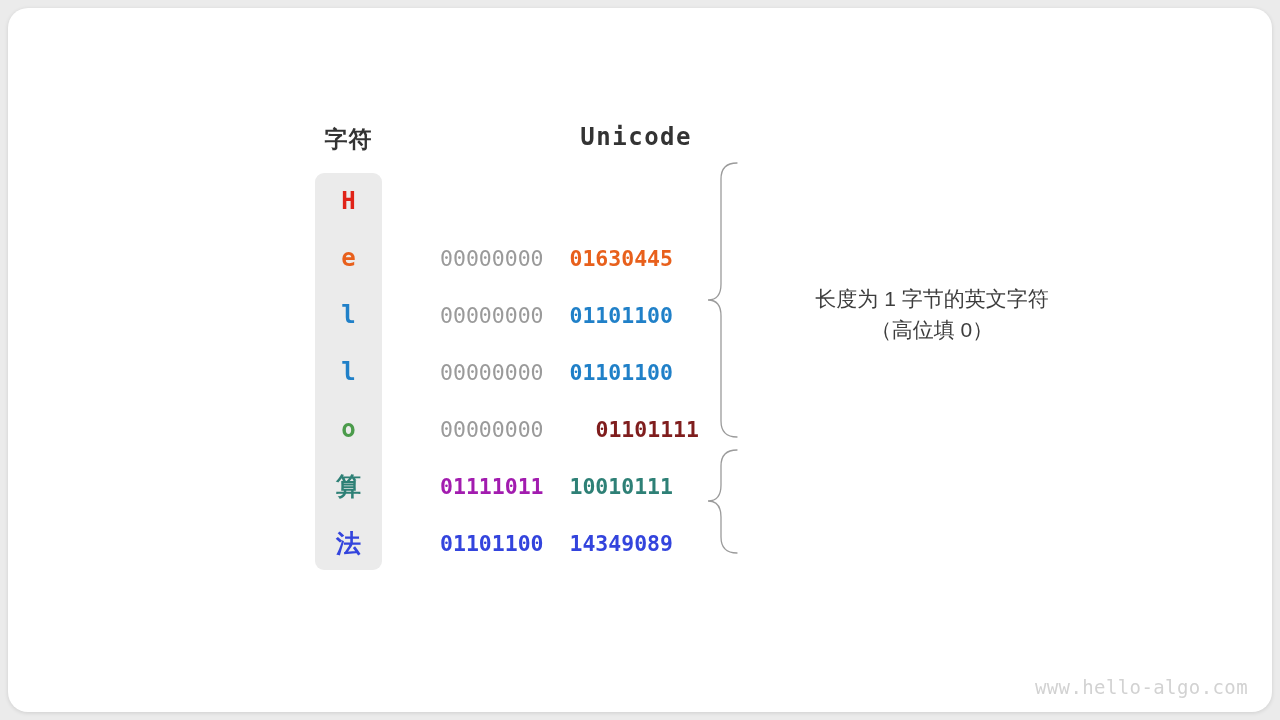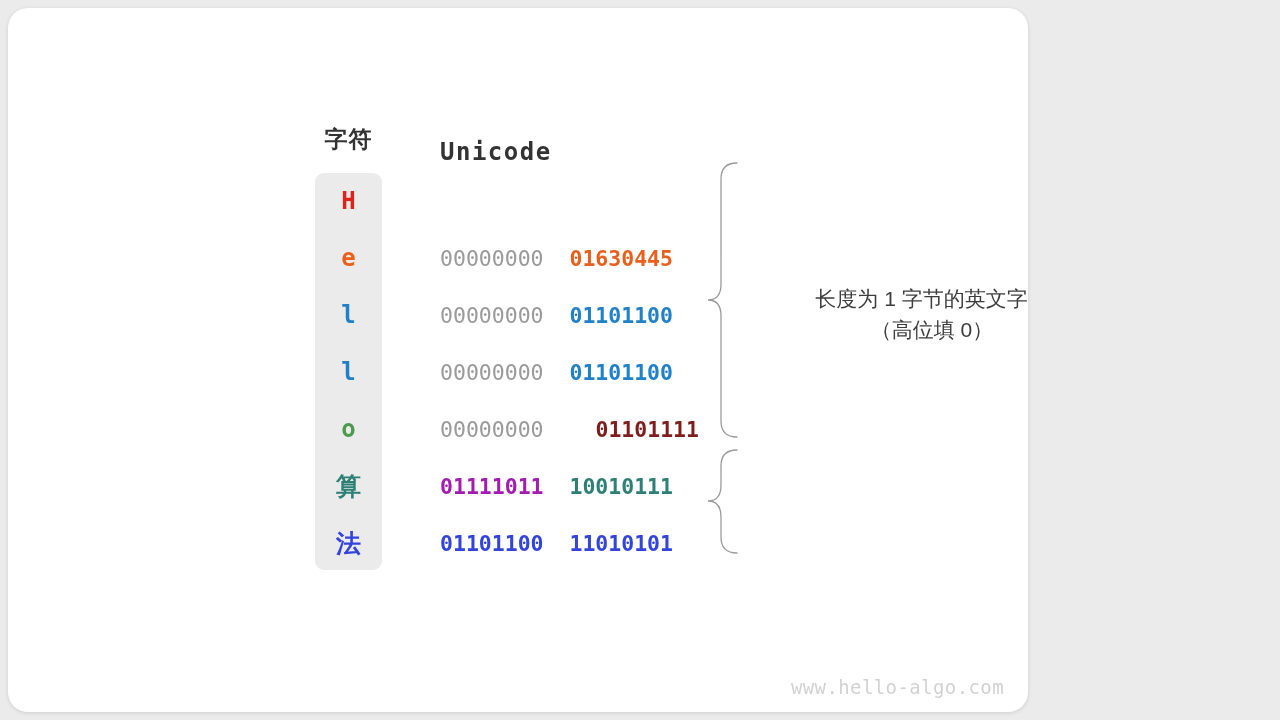--- a/index.html
+++ b/index.html
@@ -11,21 +11,21 @@
     height: 720px;
     background: #ebebeb;
     font-family: "Liberation Sans", "DejaVu Sans", sans-serif;
     overflow: hidden;
   }
 
   #card {
     position: absolute;
     left: 8px;
     top: 8px;
-    width: 1020px;
+    width: 1264px;
     height: 704px;
     background: #ffffff;
     border-radius: 20px;
     box-shadow: 0 1px 4px rgba(0,0,0,0.12);
     overflow: hidden;
   }
 
   
   .col-header {
     position: absolute;
@@ -36,23 +36,23 @@
   #hdr-char {
     left: 307px;
     top: 116px;
     width: 67px;
     text-align: center;
     font-size: 23px;
     letter-spacing: 1px;
   }
   #hdr-unicode {
     left: 432px;
-    top: 130px;
+    top: 115px;
     width: 252px;
-    text-align: left;
+    text-align: right;
     font-family: "DejaVu Sans Mono", "Liberation Mono", monospace;
     font-size: 24px;
     letter-spacing: 1.5px;
   }
 
   
   #char-panel {
     position: absolute;
     left: 307px;
     top: 165px;
@@ -173,21 +173,21 @@
       <div class="row" style="top: 393px;">
         <div class="char-cell latin" style="top: 0px; color: rgb(75, 155, 75);">o</div>
         <div class="bits-cell" style="top: 0px;"><span class="bits-hi">00000000</span>  <span class="bits-lo" style="color: #7f1d1d; margin-left: 26px;">01101111</span></div>
       </div>
       <div class="row" style="top: 450px;">
         <div class="char-cell" style="top: 0px; color: rgb(46, 128, 118);">算</div>
         <div class="bits-cell" style="top: 0px;"><span class="bits-hi" style="color: #a21caf; font-weight: bold;">01111011</span>  <span class="bits-lo" style="color: rgb(46, 128, 118);">10010111</span></div>
       </div>
       <div class="row" style="top: 507px;">
         <div class="char-cell" style="top: 0px; color: rgb(51, 68, 221);">法</div>
-        <div class="bits-cell" style="top: 0px;"><span class="bits-hi" style="color: rgb(51, 68, 221); font-weight: bold;">01101100</span>  <span class="bits-lo" style="color: rgb(51, 68, 221);">11010101</span></div>
+        <div class="bits-cell" style="top: 0px;"><span class="bits-hi" style="color: rgb(51, 68, 221); font-weight: bold;">01101100</span>  <span class="bits-lo" style="color: rgb(51, 68, 221);">14349089</span></div>
       </div>
     </div>
 
   <svg id="braces" viewBox="0 0 1264 704">
 
     <path d="M 729 155 Q 713 155 713 171 L 713 276 Q 713 292 700 292 Q 713 292 713 308 L 713 413 Q 713 429 729 429" fill="none" stroke="#9b9b9b" stroke-width="1.3" stroke-linecap="round"></path>
 
     <path d="M 729 442 Q 713 442 713 458 L 713 477 Q 713 493 700 493 Q 713 493 713 509 L 713 529 Q 713 545 729 545" fill="none" stroke="#9b9b9b" stroke-width="1.3" stroke-linecap="round"></path>
   </svg>
 

